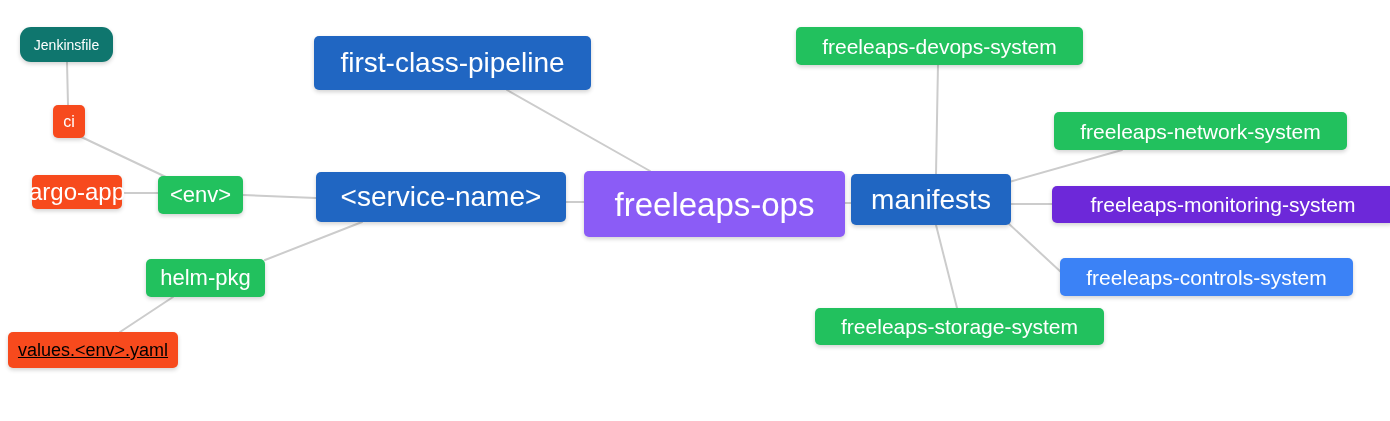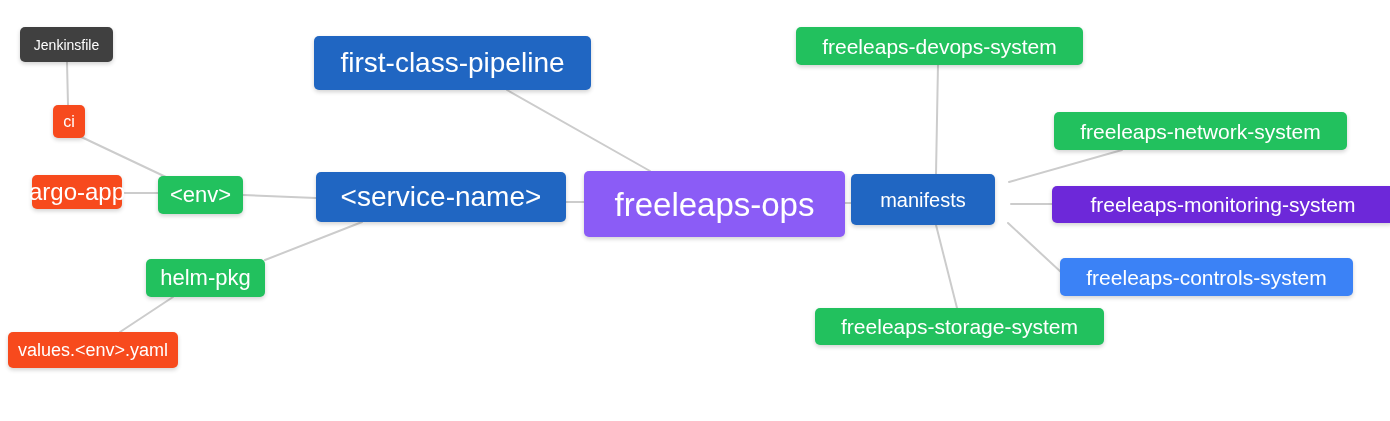--- a/index.html
+++ b/index.html
@@ -63,39 +63,39 @@
   <div id="nodes-layer">
       <div class="mm-node" style="left: 584px; top: 171px; width: 261px; height: 66px; font-size: 33px; background: #8b5cf6; color: rgb(255, 255, 255);">
         <span>freeleaps-ops</span>
       </div>
       <div class="mm-node" style="left: 314px; top: 36px; width: 277px; height: 54px; font-size: 28px; background: rgb(32, 102, 194); color: rgb(255, 255, 255);">
         <span>first-class-pipeline</span>
       </div>
       <div class="mm-node" style="left: 316px; top: 172px; width: 250px; height: 50px; font-size: 28px; background: rgb(32, 102, 194); color: rgb(255, 255, 255);">
         <span>&lt;service-name&gt;</span>
       </div>
-      <div class="mm-node" style="left: 851px; top: 174px; width: 144px; height: 51px; font-size: 20px; background: rgb(32, 102, 194); color: rgb(255, 255, 255);">
+      <div class="mm-node" style="left: 851px; top: 174px; width: 160px; height: 51px; font-size: 28px; background: rgb(32, 102, 194); color: rgb(255, 255, 255);">
         <span>manifests</span>
       </div>
       <div class="mm-node" style="left: 158px; top: 176px; width: 85px; height: 38px; font-size: 22px; background: rgb(34, 193, 94); color: rgb(255, 255, 255);">
         <span>&lt;env&gt;</span>
       </div>
       <div class="mm-node" style="left: 146px; top: 259px; width: 119px; height: 38px; font-size: 22px; background: rgb(34, 193, 94); color: rgb(255, 255, 255);">
         <span>helm-pkg</span>
       </div>
       <div class="mm-node" style="left: 53px; top: 105px; width: 32px; height: 33px; font-size: 16px; background: rgb(247, 74, 29); color: rgb(255, 255, 255); text-align: center;">
         <span>ci</span>
       </div>
       <div class="mm-node" style="left: 32px; top: 175px; width: 90px; height: 34px; font-size: 24px; background: rgb(247, 74, 29); color: rgb(255, 255, 255);">
         <span>argo-app</span>
       </div>
-      <div class="mm-node" style="left: 8px; top: 332px; width: 170px; height: 36px; font-size: 18px; background: rgb(247, 74, 29); color: #ffffff;">
+      <div class="mm-node" style="left: 8px; top: 332px; width: 170px; height: 36px; font-size: 18px; background: rgb(247, 74, 29); color: #000000; text-decoration: underline;">
         <span>values.&lt;env&gt;.yaml</span>
       </div>
-      <div class="mm-node" style="left: 20px; top: 27px; width: 93px; height: 35px; font-size: 14px; background: #404040; color: rgb(255, 255, 255);">
+      <div class="mm-node" style="left: 20px; top: 27px; width: 93px; height: 35px; font-size: 14px; background: #0f766e; color: rgb(255, 255, 255); border-radius: 11px;">
         <span>Jenkinsfile</span>
       </div>
       <div class="mm-node" style="left: 796px; top: 27px; width: 287px; height: 38px; font-size: 21px; background: rgb(34, 193, 94); color: rgb(255, 255, 255);">
         <span>freeleaps-devops-system</span>
       </div>
       <div class="mm-node" style="left: 1054px; top: 112px; width: 293px; height: 38px; font-size: 21px; background: rgb(34, 193, 94); color: rgb(255, 255, 255);">
         <span>freeleaps-network-system</span>
       </div>
       <div class="mm-node" style="left: 1052px; top: 186px; width: 342px; height: 37px; font-size: 21px; background: #6d28d9; color: rgb(255, 255, 255);">
         <span>freeleaps-monitoring-system</span>

